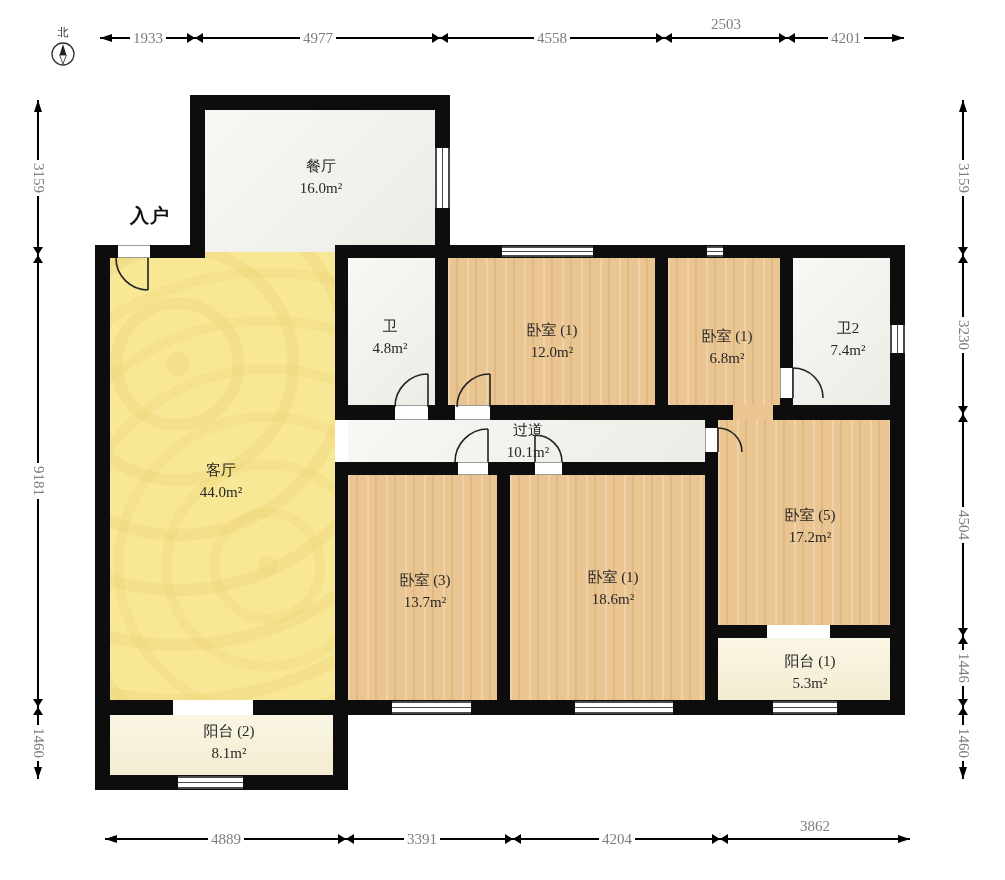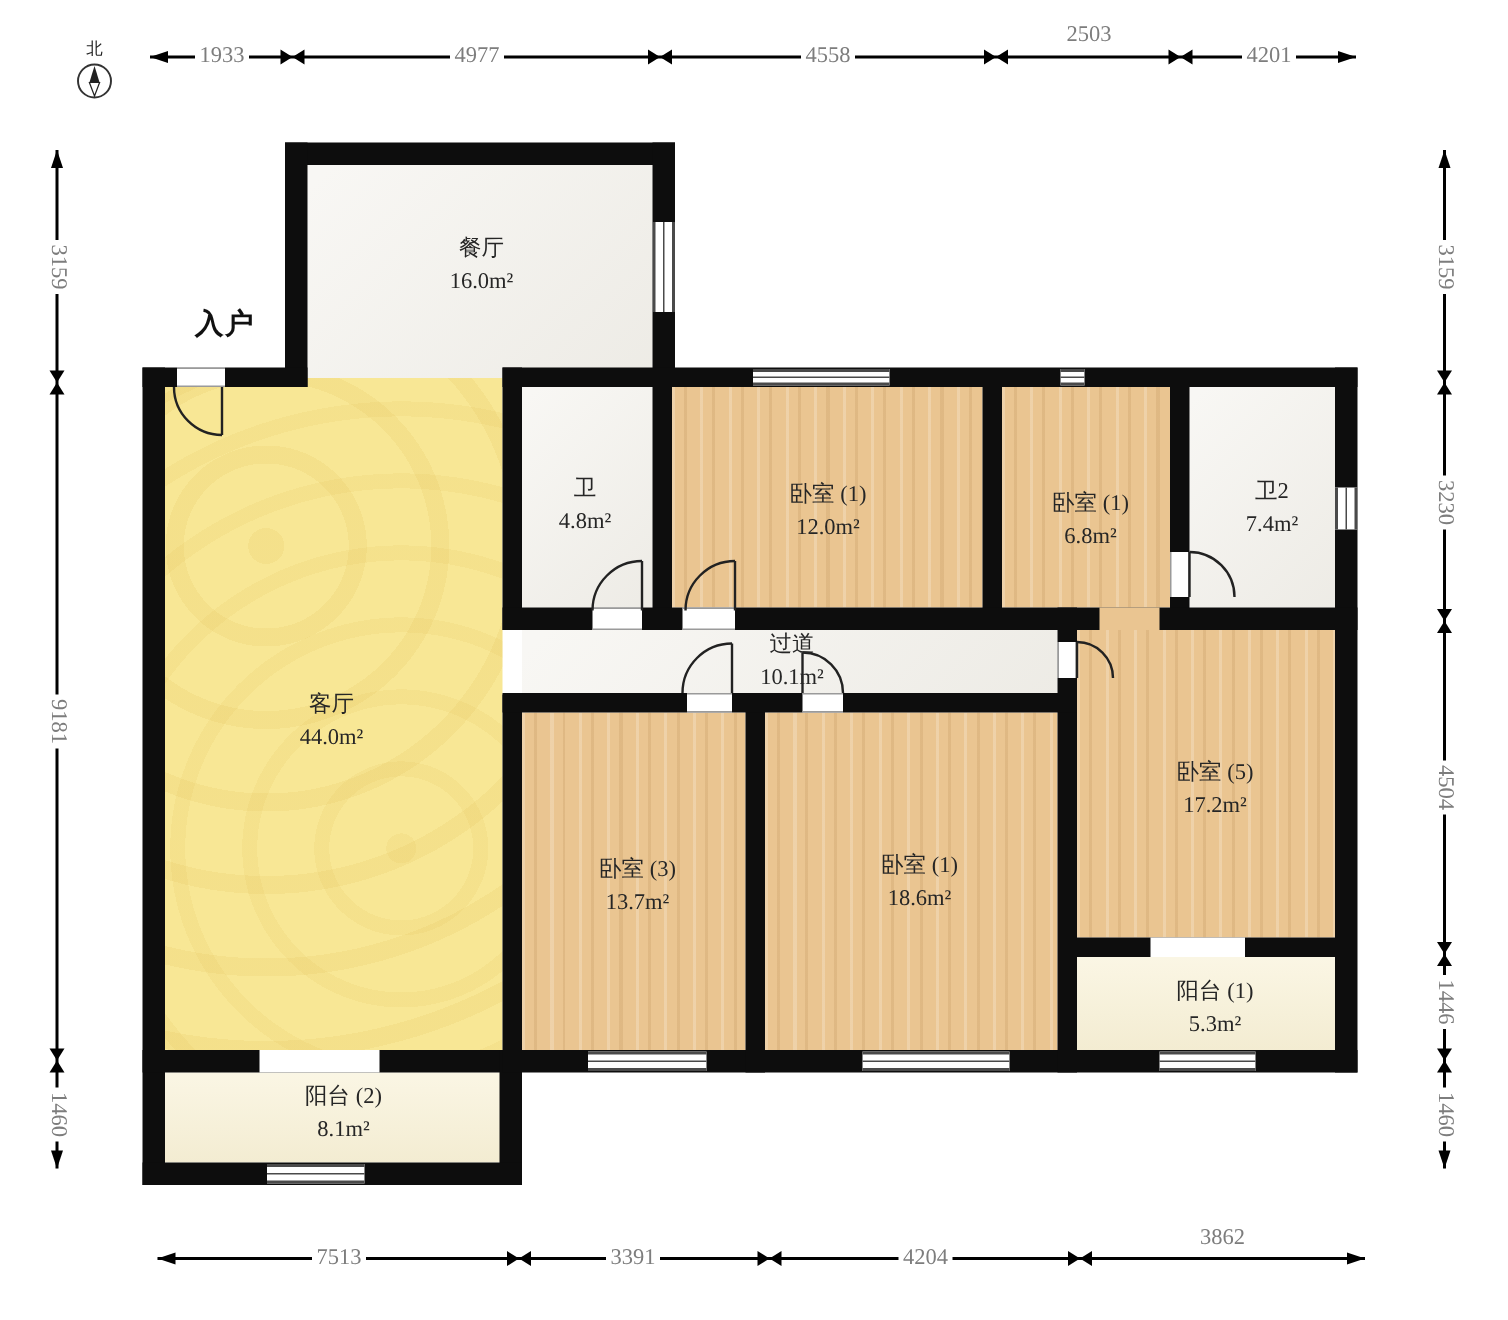--- a/index.html
+++ b/index.html
@@ -209,21 +209,21 @@
   <span class="dlabel" style="left:552px;top:38px">4558</span>
   <span class="dlabel" style="left:726px;top:24px">2503</span>
   <span class="dlabel" style="left:846px;top:38px">4201</span>
 
   <div class="dline" style="left:105px;top:838px;width:805px;height:2px"></div>
   <div class="ar l" style="left:105px;top:834.5px"></div>
   <div class="ar r" style="left:898px;top:834.5px"></div>
   <div class="tk th2" style="left:338px;top:834px"></div>
   <div class="tk th2" style="left:505px;top:834px"></div>
   <div class="tk th2" style="left:712px;top:834px"></div>
-  <span class="dlabel" style="left:226px;top:839px">7513</span>
+  <span class="dlabel" style="left:226px;top:839px">4889</span>
   <span class="dlabel" style="left:422px;top:839px">3391</span>
   <span class="dlabel" style="left:617px;top:839px">4204</span>
   <span class="dlabel" style="left:815px;top:826px">3862</span>
 
   <div class="dline" style="left:37px;top:100px;width:2px;height:679px"></div>
   <div class="ar u" style="left:33.5px;top:100px"></div>
   <div class="ar d" style="left:33.5px;top:767px"></div>
   <div class="tk tv" style="left:33px;top:247px"></div>
   <div class="tk tv" style="left:33px;top:699px"></div>
   <span class="dlabel v" style="left:38px;top:178px">3159</span>

